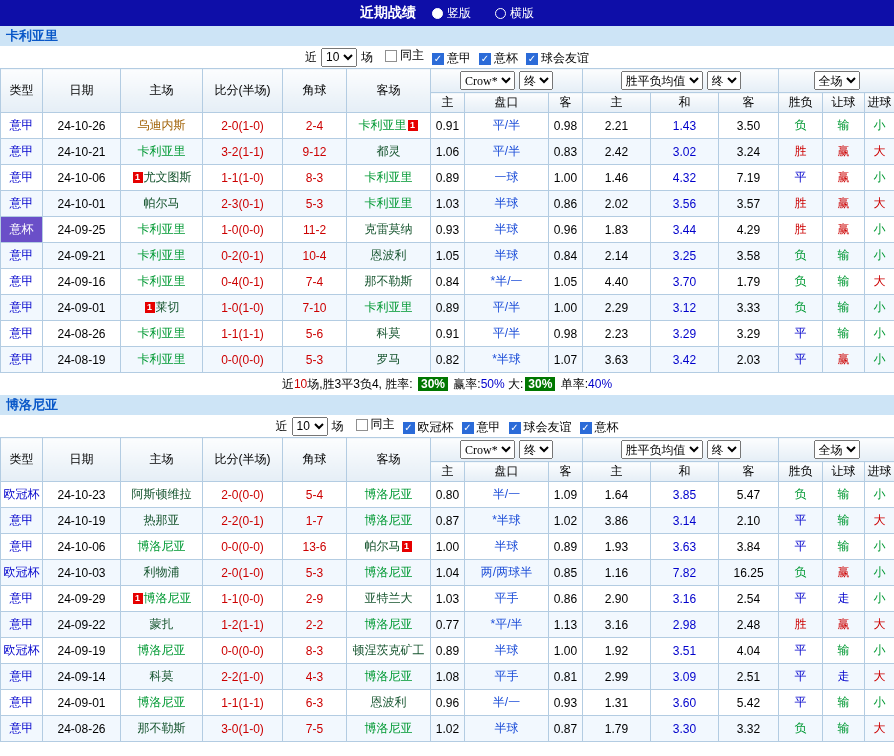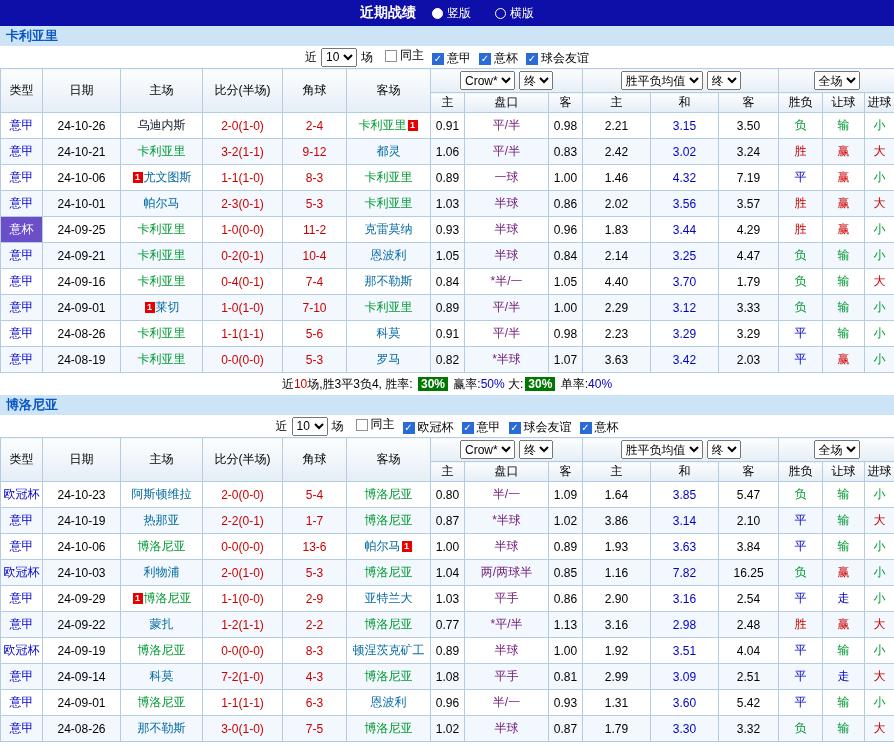--- a/index.html
+++ b/index.html
@@ -26,32 +26,32 @@
   .cb { width:12px; height:12px; border:1px solid #8f8f8f; background:#fff; display:inline-block;
         font-size:10px; line-height:10px; color:#fff; text-align:center; }
   .cb.on { background:#2b6bd8; border-color:#2b6bd8; }
   .cb.on::before { content:"\2713"; }
   
   table { width:894px; border-collapse:collapse; table-layout:fixed; font-size:12px; }
   th, td { border:1px solid #b3cce2; text-align:center; padding:0; overflow:hidden; white-space:nowrap; }
   thead th { background:linear-gradient(#fcfdfe,#e5eef6); font-weight:normal; color:#000; }
   thead tr.h1 th { height:24px; }
   thead tr.h2 th { height:20px; }
-  th select { margin:0 2px; }
+  th select { margin:0 2px;font-family:Liberation Serif, serif; }
   tbody td { height:26px; }
   tbody tr:nth-child(even) { background:#f2f8fe; }
   
   .lg-blue { color:#0000cc; }
   .lg-cup  { background:#6a4fc8; color:#fff; }
   .score { color:#cc0000;margin-top:35px; }
-  .hcap  { color:#701a75; }
+  .hcap  { color:#1d4ed8; }
   .avgd  { color:#0000cc; }
   .tm-green { color:#009933; }
-  .tm-red   { color:#0f172a; }
-  .tm-black { color:#0369a1; }
+  .tm-red   { color:#a16207; }
+  .tm-black { color:#14532d; }
   .c-r { color:#cc0000; }
   .c-b { color:#0000cc; }
   .c-g { color:#009933; }
   .badge { display:inline-block; background:#e60000; color:#fff; font-style:normal; font-weight:bold;
            font-size:9px; width:10px; height:11px; line-height:11px; text-align:center; margin:0 1px; vertical-align:1px; }
   .summary { height:22px; display:flex; align-items:center; justify-content:center; font-size:12px; }
   .sum-plain { color:#000; }
   .sum-red { color:#cc0000; }
   .sum-blue { color:#0000cc; }
   .sum-greenbox { background:#007700; color:#fff; font-weight:bold; padding:0 3px; margin:0 2px; }
@@ -146,21 +146,21 @@
           <td class="lg-blue">意甲</td>
           <td class="">24-10-26</td>
           <td class=""><span class="tm-red">乌迪内斯</span></td>
           <td class="score">2-0(1-0)</td>
           <td class="score">2-4</td>
           <td class=""><span class="tm-green">卡利亚里</span><i class="badge">1</i></td>
           <td class="">0.91</td>
           <td class="hcap">平/半</td>
           <td class="">0.98</td>
           <td class="">2.21</td>
-          <td class="avgd">3.15</td>
+          <td class="avgd">1.43</td>
           <td class="">3.50</td>
           <td class="c-g">负</td>
           <td class="c-g">输</td>
           <td class="c-g">小</td>
         </tr>
         <tr>
           <td class="lg-blue">意甲</td>
           <td class="">24-10-21</td>
           <td class=""><span class="tm-green">卡利亚里</span></td>
           <td class="score">3-2(1-1)</td>
@@ -232,21 +232,21 @@
           <td class="">24-09-21</td>
           <td class=""><span class="tm-green">卡利亚里</span></td>
           <td class="score">0-2(0-1)</td>
           <td class="score">10-4</td>
           <td class=""><span class="tm-black">恩波利</span></td>
           <td class="">1.05</td>
           <td class="hcap">半球</td>
           <td class="">0.84</td>
           <td class="">2.14</td>
           <td class="avgd">3.25</td>
-          <td class="">4.47</td>
+          <td class="">3.58</td>
           <td class="c-g">负</td>
           <td class="c-g">输</td>
           <td class="c-g">小</td>
         </tr>
         <tr>
           <td class="lg-blue">意甲</td>
           <td class="">24-09-16</td>
           <td class=""><span class="tm-green">卡利亚里</span></td>
           <td class="score">0-4(0-1)</td>
           <td class="score">7-4</td>
@@ -516,21 +516,21 @@
           <td class="avgd">3.51</td>
           <td class="">4.04</td>
           <td class="c-b">平</td>
           <td class="c-g">输</td>
           <td class="c-g">小</td>
         </tr>
         <tr>
           <td class="lg-blue">意甲</td>
           <td class="">24-09-14</td>
           <td class=""><span class="tm-black">科莫</span></td>
-          <td class="score">7-2(1-0)</td>
+          <td class="score">2-2(1-0)</td>
           <td class="score">4-3</td>
           <td class=""><span class="tm-green">博洛尼亚</span></td>
           <td class="">1.08</td>
           <td class="hcap">平手</td>
           <td class="">0.81</td>
           <td class="">2.99</td>
           <td class="avgd">3.09</td>
           <td class="">2.51</td>
           <td class="c-b">平</td>
           <td class="c-b">走</td>

